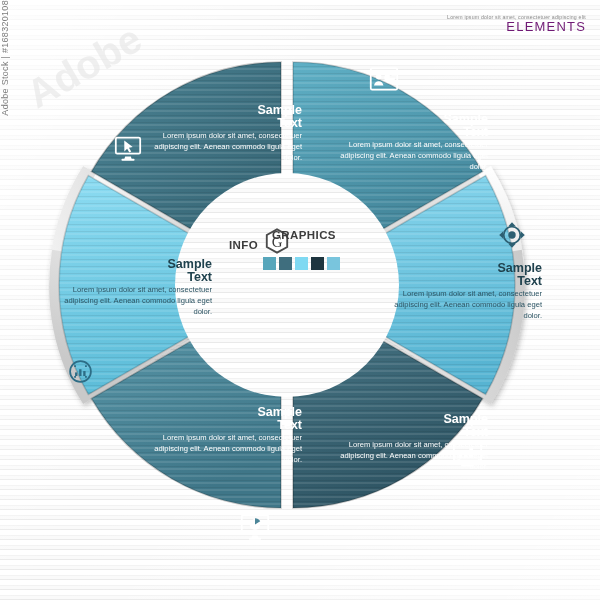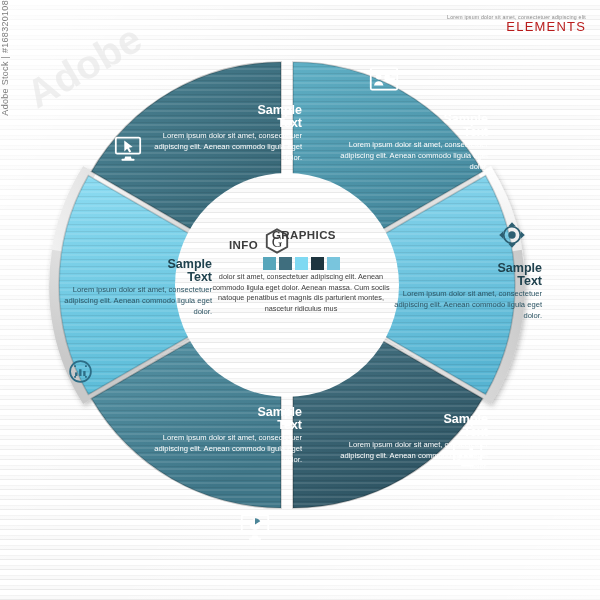--- a/index.html
+++ b/index.html
@@ -29,21 +29,21 @@
   #header{position:absolute;right:14px;top:14px;text-align:right;z-index:30;}
   #header .kicker{
     font-size:5.2px;color:#8a8a8a;letter-spacing:.2px;margin-bottom:1px;
     white-space:nowrap;
   }
   #header .title{
     font-size:21px;font-weight:bold;color:#3a3a3a;letter-spacing:-.5px;line-height:1;
   }
   #header .title .g{color:#b9b9b9;}
   #header .sub{
-    font-size:13px;color:#b91c1c;letter-spacing:1.2px;line-height:1;margin-top:-1px;
+    font-size:13px;color:#701a75;letter-spacing:1.2px;line-height:1;margin-top:-1px;
   }
 
   
   .wm{position:absolute;color:#e3e3e3;font-weight:bold;pointer-events:none;z-index:1;}
   .wm-side{
     left:2px;bottom:8px;font-size:9px;color:#7d7d7d;font-weight:normal;
     writing-mode:vertical-rl;transform:rotate(180deg);letter-spacing:.3px;z-index:28;
   }
   .wm-big{font-size:40px;transform:rotate(-30deg);opacity:.55;}
 
@@ -334,16 +334,15 @@
     <div class="info">INFO</div>
     <div class="graphics">GRAPHICS</div>
   </div>
   <div id="swatches">
     <span style="background:#57a6bb"></span>
     <span style="background:#3f6e7e"></span>
     <span style="background:#7fd9f2"></span>
     <span style="background:#1e353f"></span>
     <span style="background:#79c5dd"></span>
   </div>
-  <div class="para">dolor sit amet, consectetuer adipiscing elit. Aenean commodo ligula eget dolor. Aenean massa. Cum sociis natoque penatibus et magnis dis parturient montes, nascetur ridiculus mus</div>
 </div>
 
 <div class="wm-side">Adobe Stock | #168320108</div>
 
 </body></html>

